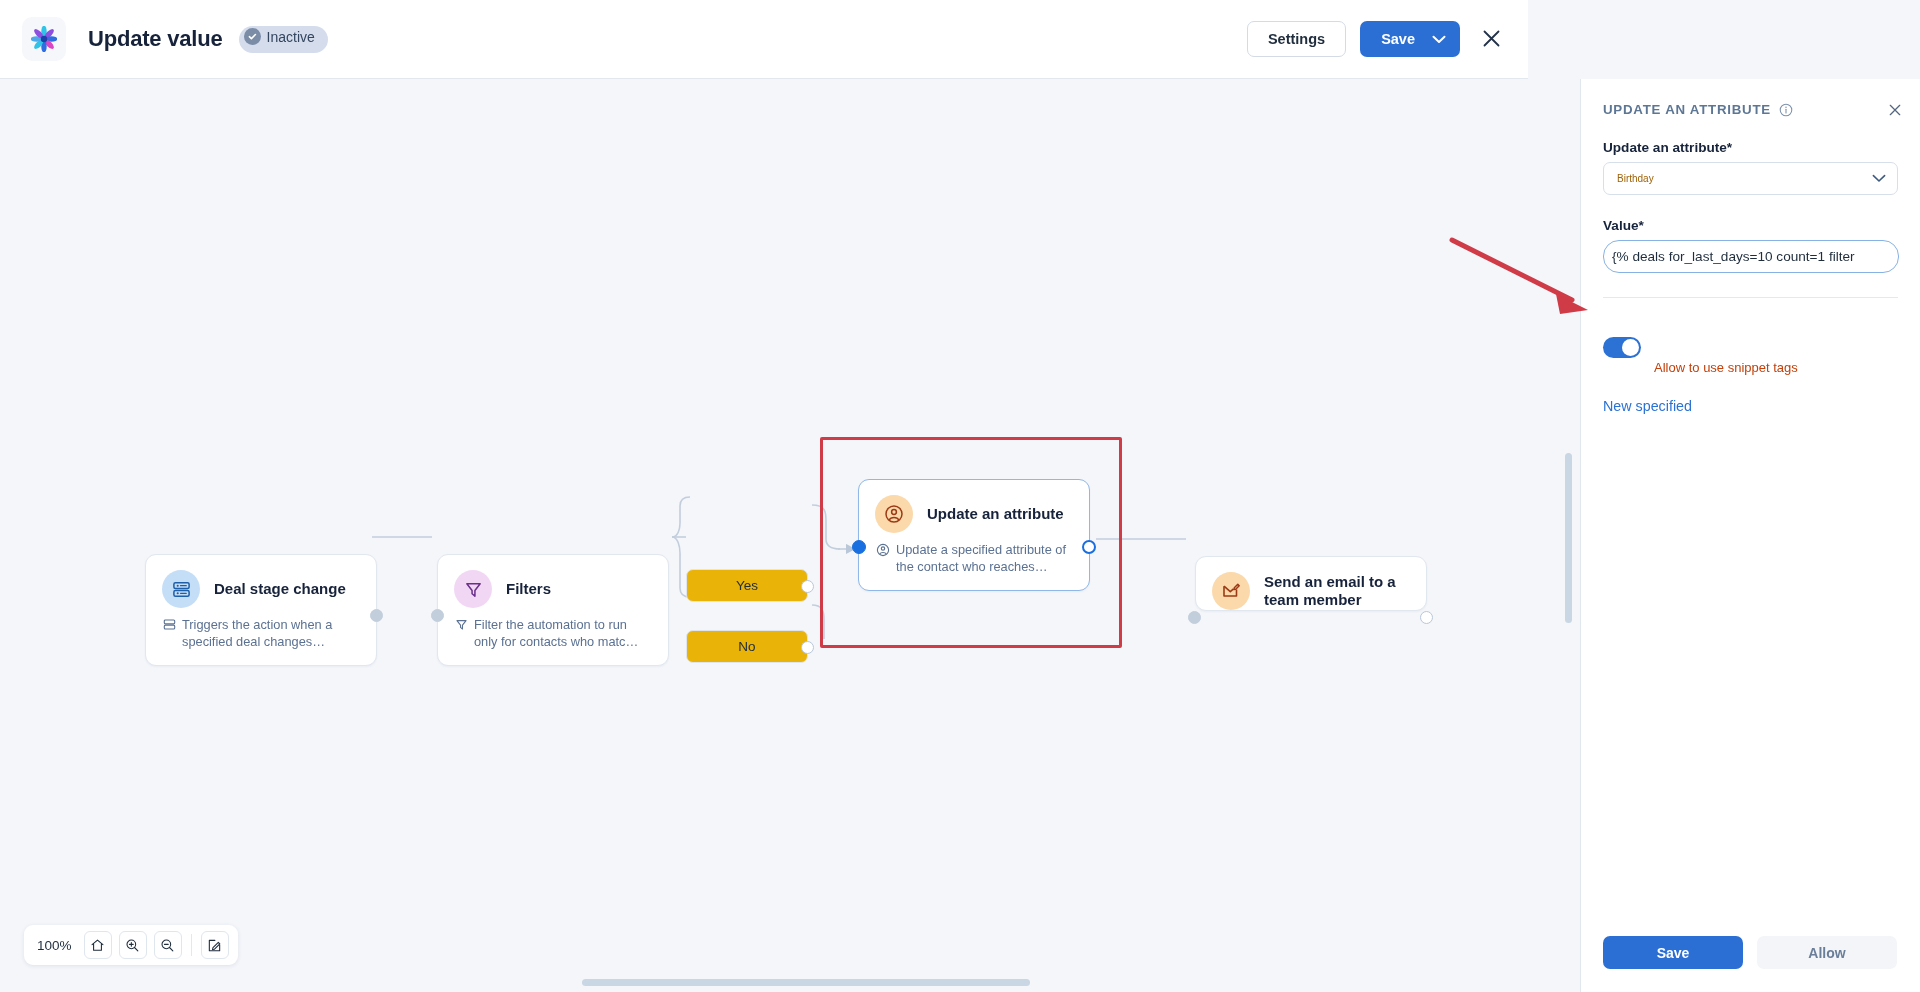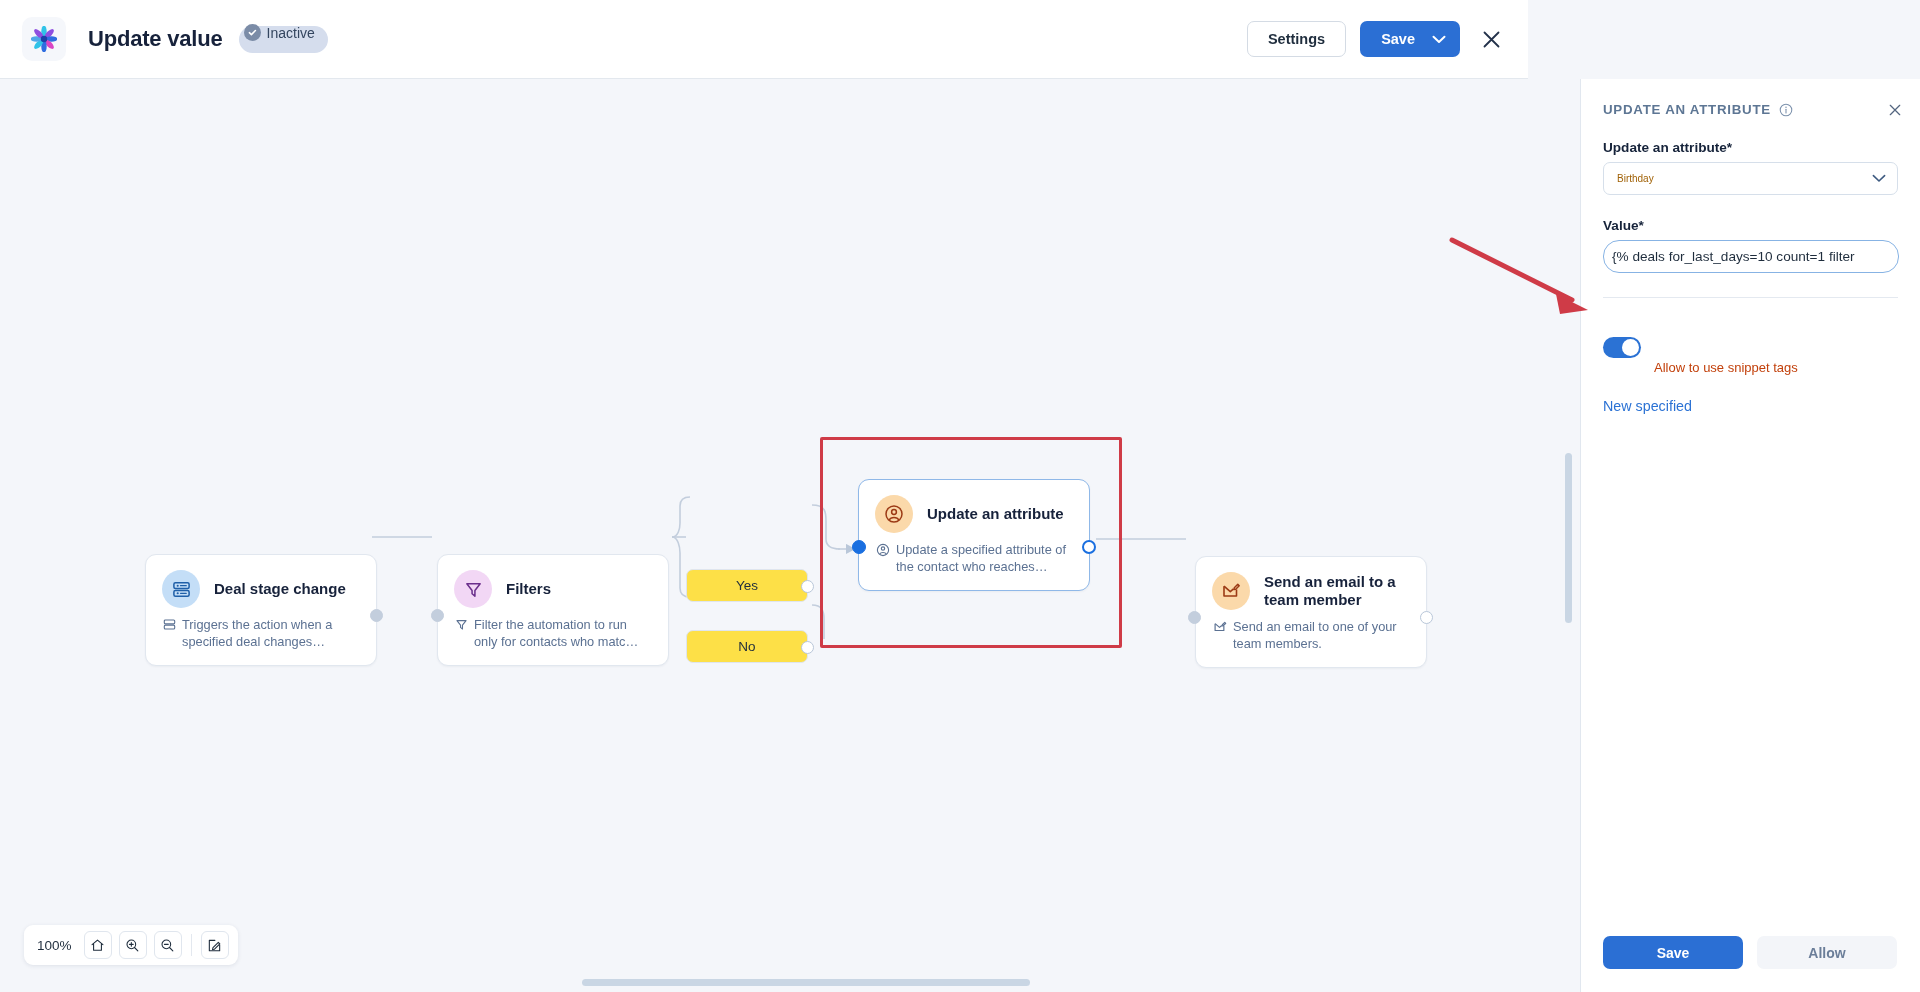--- a/index.html
+++ b/index.html
@@ -23,32 +23,32 @@
     display: flex; align-items: center; justify-content: center;
   }
   #page-title {
     margin-left: 22px;
     font-size: 22px; font-weight: bold; color: #17223b;
     letter-spacing: -0.2px;
   }
   #status-badge {
     margin-left: 16px; height: 27px;
     background: #d5dded; border-radius: 14px;
-    display: flex; align-items: flex-end; padding: 0 13px 12px 5px;
+    display: flex; align-items: center; padding: 0 13px 5px 5px;
     gap: 6px;
   }
   #status-badge .dot {
     width: 17px; height: 17px; border-radius: 50%;
     background: #7b8ca7; display: flex; align-items: center; justify-content: center;
   }
   #status-badge .label { font-size: 14px; color: #33455f; }
 
   #topbar-right {
     margin-left: auto; margin-right: 20px;
-    display: flex; align-items: center; gap: 14px;
+    display: flex; align-items: flex-start; gap: 14px;
   }
   .btn-settings {
     height: 36px; padding: 0 20px;
     background: #fff; border: 1px solid #d4dbe4; border-radius: 7px;
     font-size: 14.5px; font-weight: bold; color: #1f2d3d;
     font-family: "Liberation Sans", sans-serif;
     cursor: pointer;
   }
   .btn-save-split {
     height: 36px; display: flex; align-items: center;
@@ -99,21 +99,21 @@
   .port {
     position: absolute; width: 13px; height: 13px; border-radius: 50%;
     background: #ffffff; border: 1.6px solid #b9c7d9;
   }
   .port.filled { background: #c3cedd; border-color: #c3cedd; }
   .port.active { background: #1a6fe0; border-color: #1a6fe0; }
   .port.hollow-blue { background: #ffffff; border: 2.2px solid #1a6fe0; }
 
   .branch-box {
     position: absolute;
-    background: #fde047; border: 1px solid #dfe5ee; border-radius: 7px;
+    background: #eab308; border: 1px solid #dfe5ee; border-radius: 7px;
     height: 33px; width: 122px;
     display: flex; align-items: center; justify-content: center;
     font-size: 13.5px; color: #1f2d3d;
   }
 
   .node-selected { border: 1.6px solid #8fb8e8 !important; }
 
   #red-highlight {
     position: absolute; left: 820px; top: 358px; width: 302px; height: 211px;
     border: 3.5px solid #cf3b47; border-radius: 2px;
@@ -381,30 +381,20 @@
     <div class="node-head">
       <div class="node-icon" style="background:#fbd9aa;">
         <svg width="20" height="20" viewBox="0 0 20 20">
           <path d="M3 5.2 L3 15 L15.5 15 L15.5 8.5" stroke="#9c3a15" stroke-width="1.6" fill="none" stroke-linejoin="round"></path>
           <path d="M3 5.2 L9.3 10.6 L12.5 7.9" stroke="#9c3a15" stroke-width="1.6" fill="none" stroke-linejoin="round"></path>
           <path d="M13.3 6.8 L16.8 3.3 L18.2 4.7 L14.7 8.2 L12.9 8.6 Z" stroke="#9c3a15" stroke-width="1.5" fill="none" stroke-linejoin="round"></path>
         </svg>
       </div>
       <div class="node-title">Send an email to a team member</div>
     </div>
-    <div class="node-desc">
-      <span class="d-icon">
-        <svg width="14" height="14" viewBox="0 0 20 20">
-          <path d="M3 5.2 L3 15 L15.5 15 L15.5 8.5" stroke="#5b7192" stroke-width="1.7" fill="none" stroke-linejoin="round"></path>
-          <path d="M3 5.2 L9.3 10.6 L12.5 7.9" stroke="#5b7192" stroke-width="1.7" fill="none" stroke-linejoin="round"></path>
-          <path d="M13.3 6.8 L16.8 3.3 L18.2 4.7 L14.7 8.2 L12.9 8.6 Z" stroke="#5b7192" stroke-width="1.6" fill="none" stroke-linejoin="round"></path>
-        </svg>
-      </span>
-      <span>Send an email to one of your team members.</span>
-    </div>
     <div class="port filled" style="left:-8px; top:54px;"></div>
     <div class="port" style="right:-7px; top:54px;"></div>
   </div>
 
   <div id="red-highlight"></div>
 
   <div id="zoom-toolbar">
     <span id="zoom-level">100%</span>
     <div class="zbtn">
       <svg width="15" height="15" viewBox="0 0 18 18">

